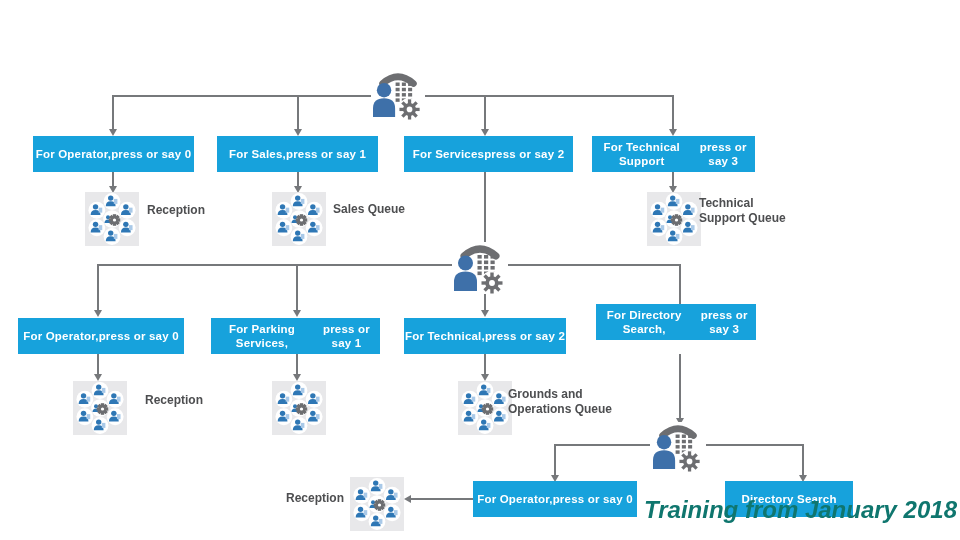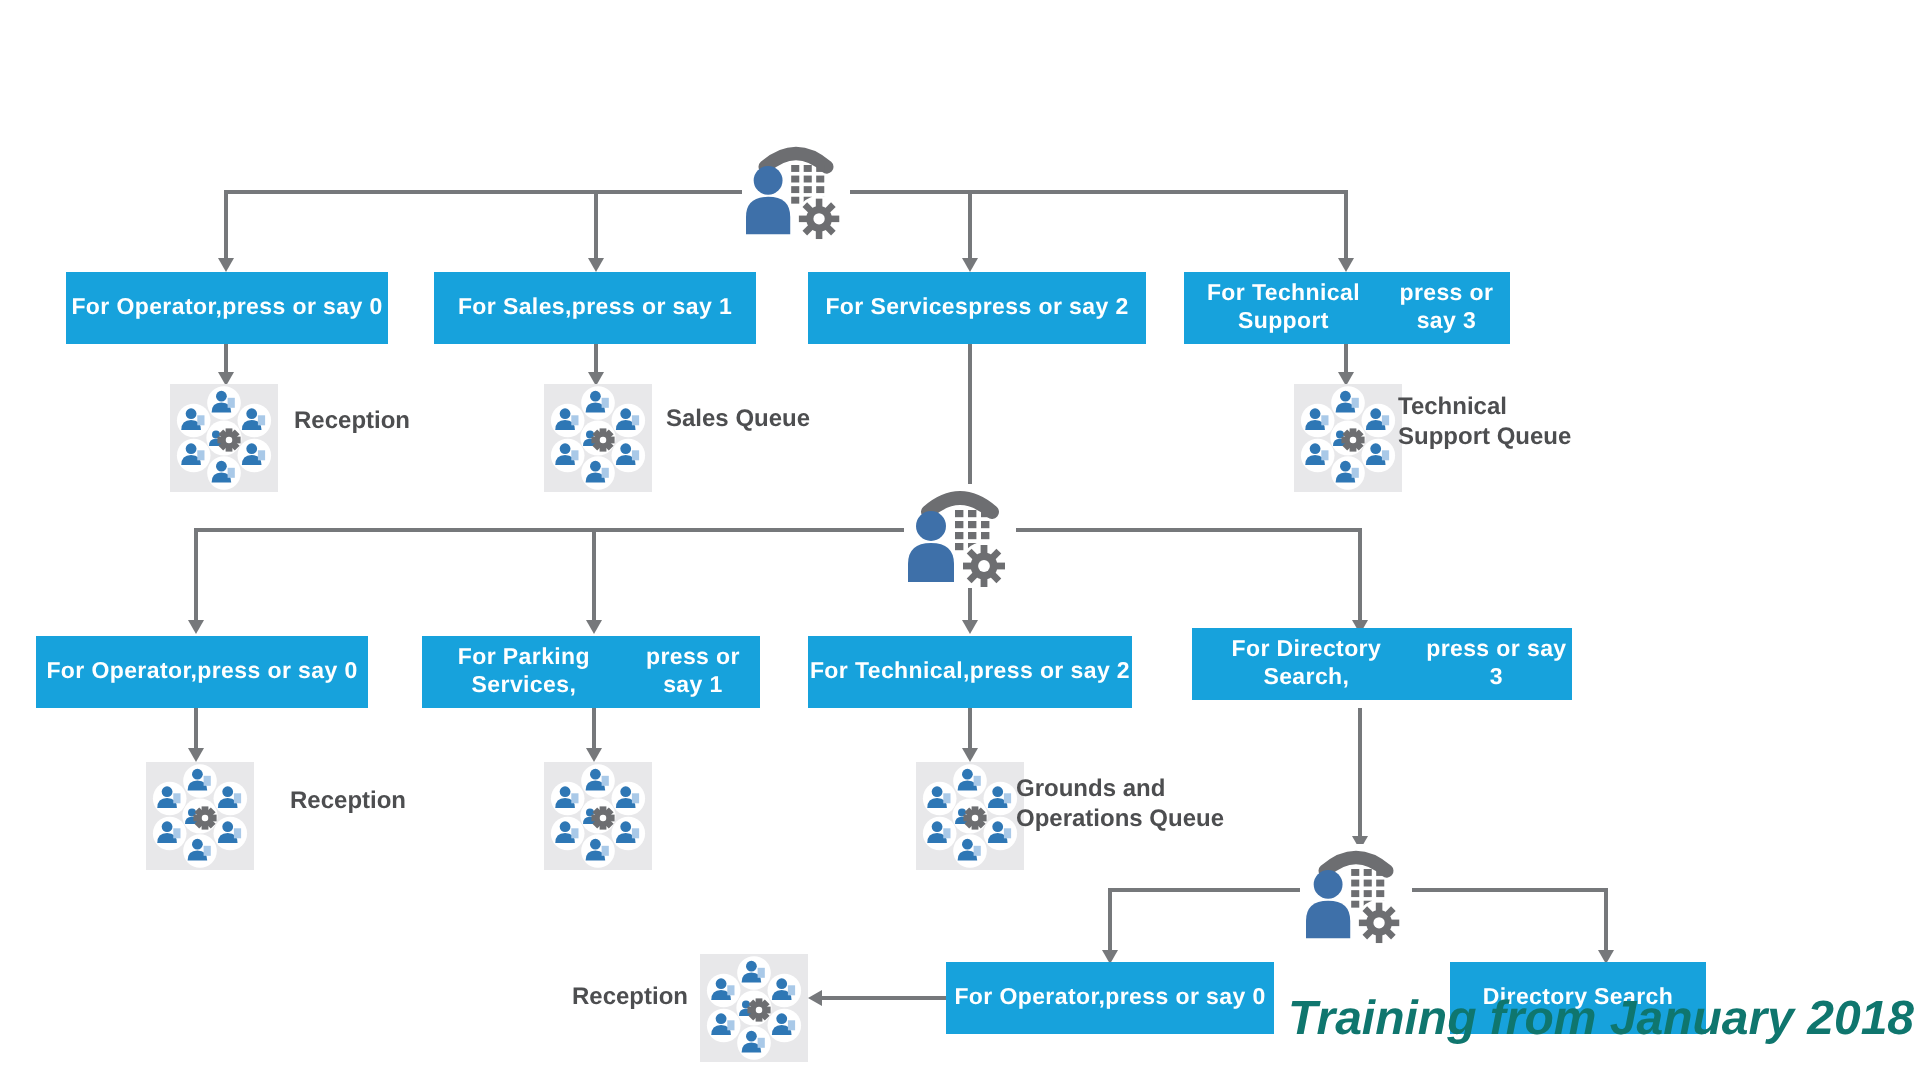--- a/index.html
+++ b/index.html
@@ -326,21 +326,21 @@
     <span>press or say 0</span>
   </div>
   <div class="mbox" style="left:211px;top:318px;width:169px">
     <span>For Parking Services,</span>
     <span>press or say 1</span>
   </div>
   <div class="mbox" style="left:404px;top:318px;width:162px">
     <span>For Technical,</span>
     <span>press or say 2</span>
   </div>
-  <div class="mbox" style="left:596px;top:314px;width:190px">
+  <div class="mbox" style="left:596px;top:304px;width:160px">
     <span>For Directory Search,</span>
     <span>press or say 3</span>
   </div>
 
   <div class="qicon" style="left:73px;top:381px"><svg viewBox="0 0 54 54" width="100%" height="100%" xmlns="http://www.w3.org/2000/svg">
         <circle cx="27" cy="9.5" r="8.4" fill="#fff"></circle>
         <circle cx="25.7" cy="6.1" r="2.7" fill="#2E77B5"></circle>
         <path d="M20.8 14.3 Q20.8 9.3 25.7 9.3 Q30.6 9.3 30.6 14.3 Z" fill="#2E77B5"></path>
         <rect x="28.8" y="6.9" width="3.6" height="5" fill="#A9C9E8"></rect>
         <circle cx="11.844555433772323" cy="18.25" r="8.4" fill="#fff"></circle>

